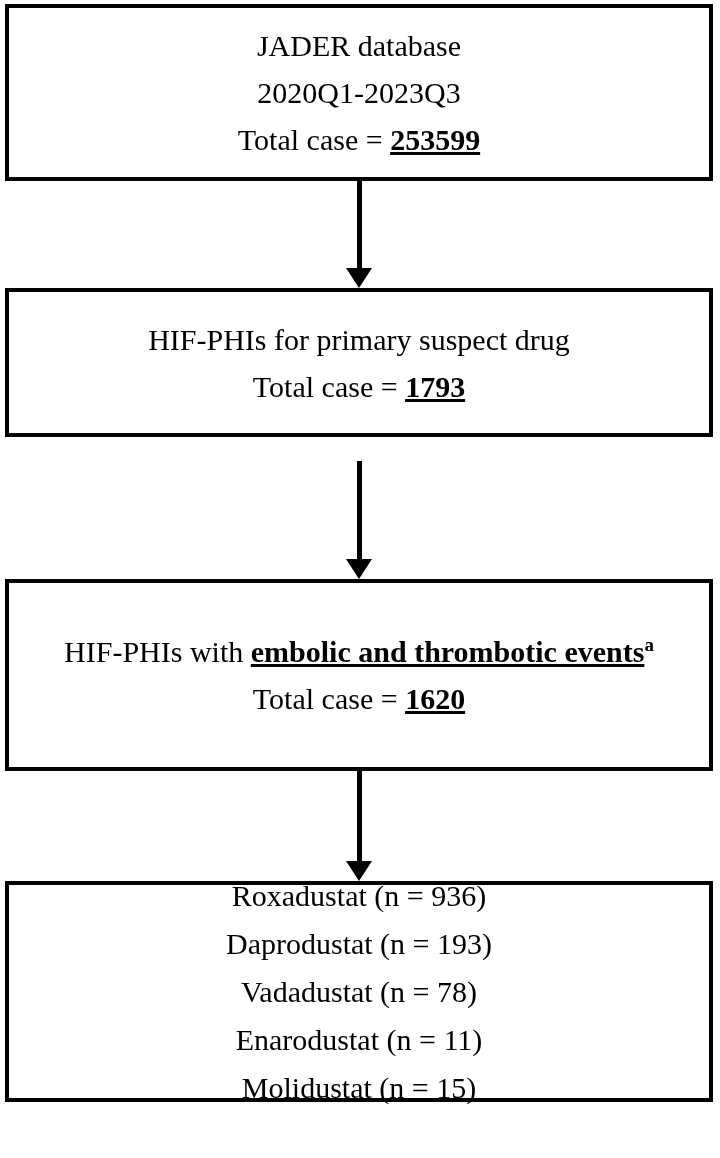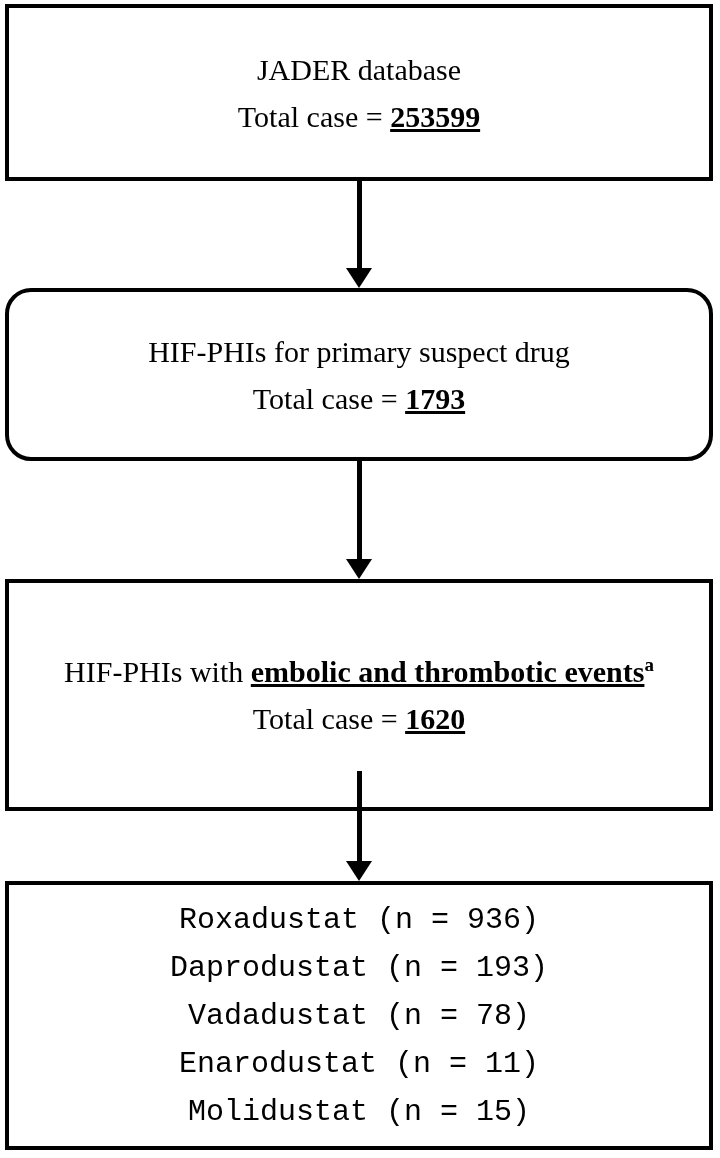--- a/index.html
+++ b/index.html
@@ -25,23 +25,23 @@
     background: #ffffff;
     display: flex;
     flex-direction: column;
     justify-content: center;
     align-items: center;
     text-align: center;
     font-size: 30px;
     line-height: 47px;
   }
   .box-1 { top: 4px;   height: 177px; }
-  .box-2 { top: 288px; height: 173px; border-radius: 26px; }
-  .box-3 { top: 579px; height: 232px; }
-  .box-4 { top: 881px; height: 269px; line-height: 48px; font-family: Liberation Mono, monospace; }
+  .box-2 { top: 288px; height: 149px; }
+  .box-3 { top: 579px; height: 192px; }
+  .box-4 { top: 881px; height: 221px; line-height: 48px; }
   .bold { font-weight: bold; text-decoration: underline; }
   .sup {
     font-weight: bold;
     font-size: 19px;
     vertical-align: 11px;
     line-height: 0;
   }
   .arrow {
     position: absolute;
     left: 5px;
@@ -66,20 +66,21 @@
     border-top: 20px solid #000000;
   }
 </style>
 </head>
 <body>
 
 <div class="page">
 
   <div class="flow-box box-1">
     <div class="line">JADER database</div>
+    <div class="line">2020Q1-2023Q3</div>
     <div class="line"><span>Total case = </span><span class="bold">253599</span></div>
   </div>
 
   <div class="arrow arrow-1">
     <div class="arrow-shaft"></div>
     <div class="arrow-head"></div>
   </div>
 
   <div class="flow-box box-2">
     <div class="line">HIF-PHIs for primary suspect drug</div>

